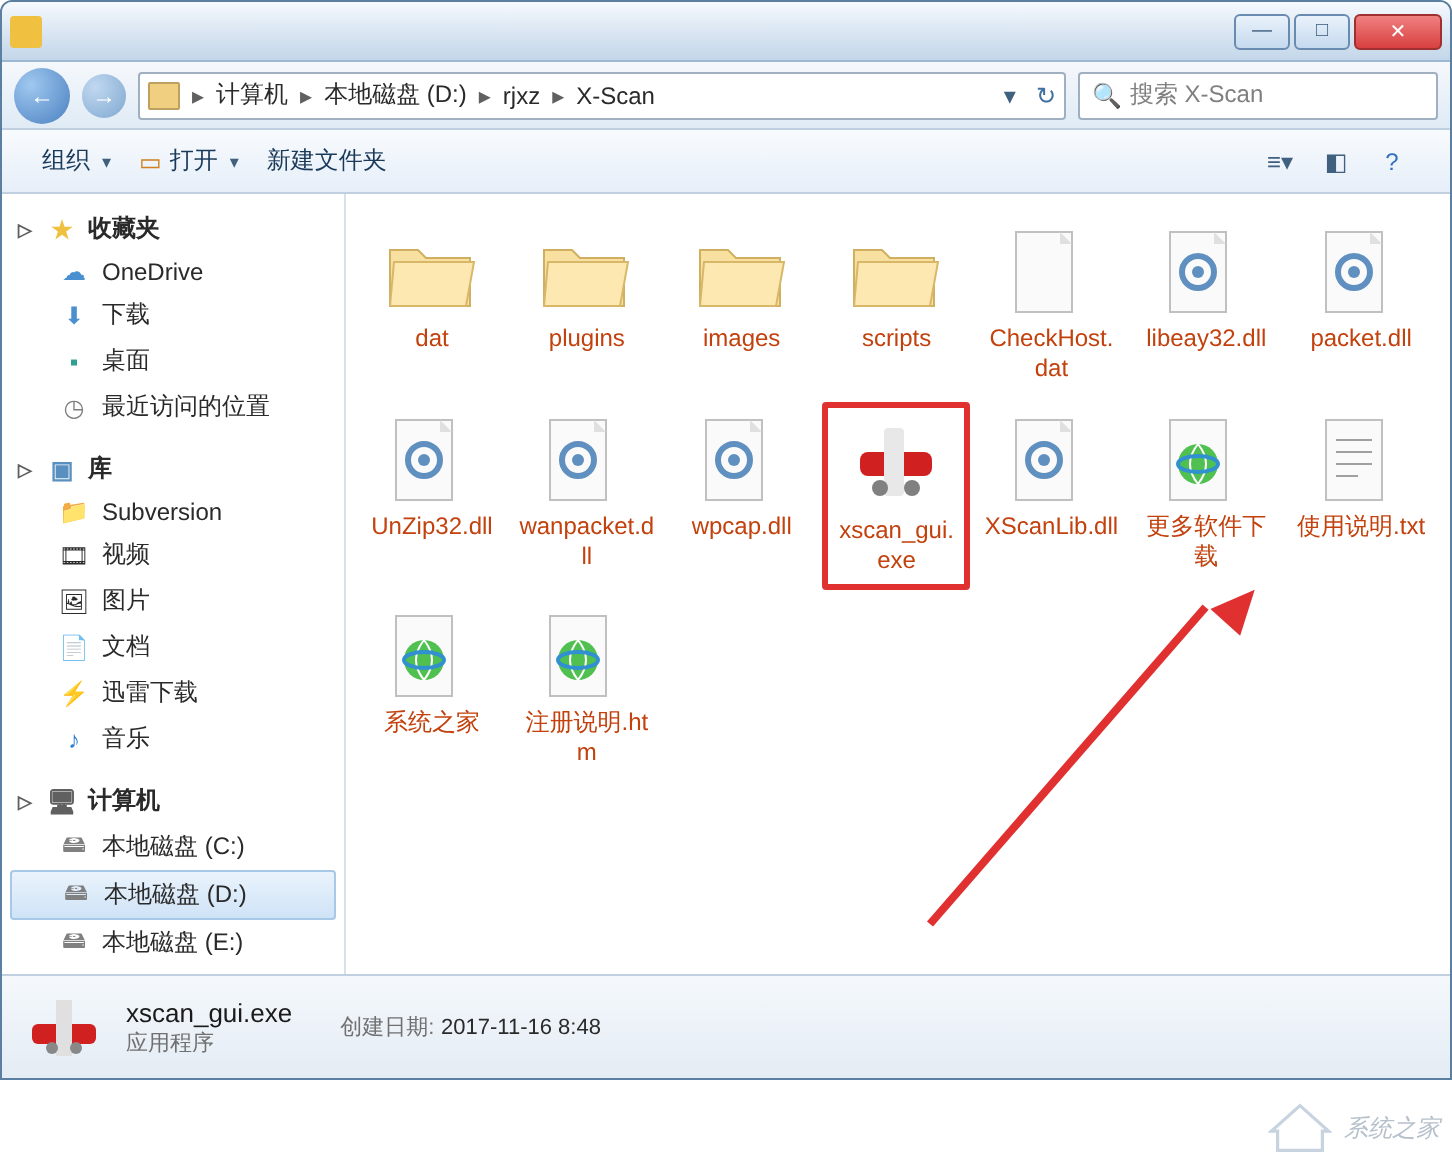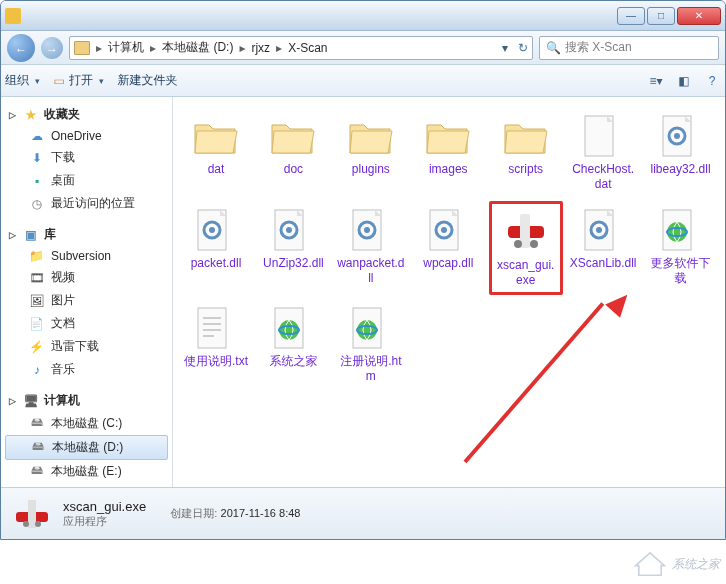--- a/index.html
+++ b/index.html
@@ -19,21 +19,21 @@
 .nav-btn { width: 28px; height: 28px; border-radius: 50%; background: radial-gradient(circle at 30% 30%, #a0c8f0, #4a80c0); display: flex; align-items: center; justify-content: center; color: #fff; font-size: 16px; }
 .nav-btn.fwd { width: 22px; height: 22px; background: radial-gradient(circle at 30% 30%, #c0d8f0, #80a8d0); }
 .addr-box { flex: 1; height: 24px; background: #fff; border: 1px solid #a0b0c0; border-radius: 2px; display: flex; align-items: center; padding: 0 4px; gap: 4px; }
 .addr-icon { width: 16px; height: 14px; background: #f0d080; border: 1px solid #c0a060; border-radius: 1px; }
 .crumb { color: #2a2a2a; white-space: nowrap; }
 .crumb-sep { color: #606060; margin: 0 2px; }
 .search-box { width: 180px; height: 24px; background: #fff; border: 1px solid #a0b0c0; border-radius: 2px; display: flex; align-items: center; padding: 0 6px; color: #808080; }
 .search-box .mag { margin-right: 4px; color: #5080c0; }
 
 
-.toolbar { height: 32px; background: linear-gradient(to bottom, #f8fbfe, #e6eef8); display: flex; align-items: center; padding: 0 4px; gap: 14px; border-bottom: 1px solid #c0d0e0; }
+.toolbar { height: 32px; background: linear-gradient(to bottom, #f8fbfe, #e6eef8); display: flex; align-items: center; padding: 0 20px; gap: 14px; border-bottom: 1px solid #c0d0e0; }
 .tb-item { color: #1a3a5a; display: flex; align-items: center; gap: 4px; }
 .tb-drop::after { content: "▾"; font-size: 9px; margin-left: 2px; color: #406080; }
 .tb-right { margin-left: auto; display: flex; gap: 10px; align-items: center; }
 .tb-icon { width: 18px; height: 18px; display: flex; align-items: center; justify-content: center; color: #406080; }
 
 
 .main { display: flex; height: calc(100% - 30px - 34px - 32px - 52px); }
 .sidebar { width: 172px; background: #fff; border-right: 1px solid #d8e0e8; overflow-y: auto; padding: 6px 0; }
 .tree-group { margin-bottom: 8px; }
 .tree-header { display: flex; align-items: center; gap: 5px; padding: 3px 8px; font-weight: bold; color: #2a2a2a; }
@@ -48,21 +48,21 @@
 .recent { color: #808080; }
 .lib { color: #5a90c0; }
 .drive { color: #808080; }
 .comp { color: #606060; }
 
 .content { flex: 1; background: #fff; overflow-y: auto; padding: 10px 6px; }
 .grid { display: grid; grid-template-columns: repeat(7, 1fr); gap: 4px 2px; }
 .file { display: flex; flex-direction: column; align-items: center; padding: 4px 2px; width: 74px; text-align: center; word-break: break-all; border: 1px solid transparent; border-radius: 2px; }
 .file.highlighted { border: 3px solid #e03030; }
 .file-icon { width: 48px; height: 48px; display: flex; align-items: center; justify-content: center; margin-bottom: 2px; }
-.file-label { line-height: 1.25; color: #6d28d9; font-size: 12px; }
+.file-label { line-height: 1.25; color: #c2410c; font-size: 12px; }
 
 
 .details-bar { height: 52px; background: linear-gradient(to bottom, #f4f8fc, #e4ecf4); border-top: 1px solid #c0d0e0; display: flex; align-items: center; padding: 4px 10px; gap: 10px; }
 .details-icon { width: 42px; height: 42px; display: flex; align-items: center; justify-content: center; }
 .details-text { display: grid; grid-template-columns: auto auto auto auto; column-gap: 24px; row-gap: 2px; align-items: center; }
 .det-name { font-size: 13px; color: #1a1a1a; }
 .det-type { color: #707070; font-size: 11px; }
 .det-label { color: #707070; font-size: 11px; text-align: right; }
 .det-value { color: #2a2a2a; font-size: 11px; }
 
@@ -224,28 +224,20 @@
               </svg>
             </div>
             <div class="file-label">dat</div>
           </div>
           <div class="file">
             <div class="file-icon">
               <svg viewBox="0 0 46 42" width="46" height="44">
                 <use href="#ico-folder"></use>
               </svg>
             </div>
-            <div class="file-label">doc</div>
-          </div>
-          <div class="file">
-            <div class="file-icon">
-              <svg viewBox="0 0 46 42" width="46" height="44">
-                <use href="#ico-folder"></use>
-              </svg>
-            </div>
             <div class="file-label">plugins</div>
           </div>
           <div class="file">
             <div class="file-icon">
               <svg viewBox="0 0 46 42" width="46" height="44">
                 <use href="#ico-folder"></use>
               </svg>
             </div>
             <div class="file-label">images</div>
           </div>

